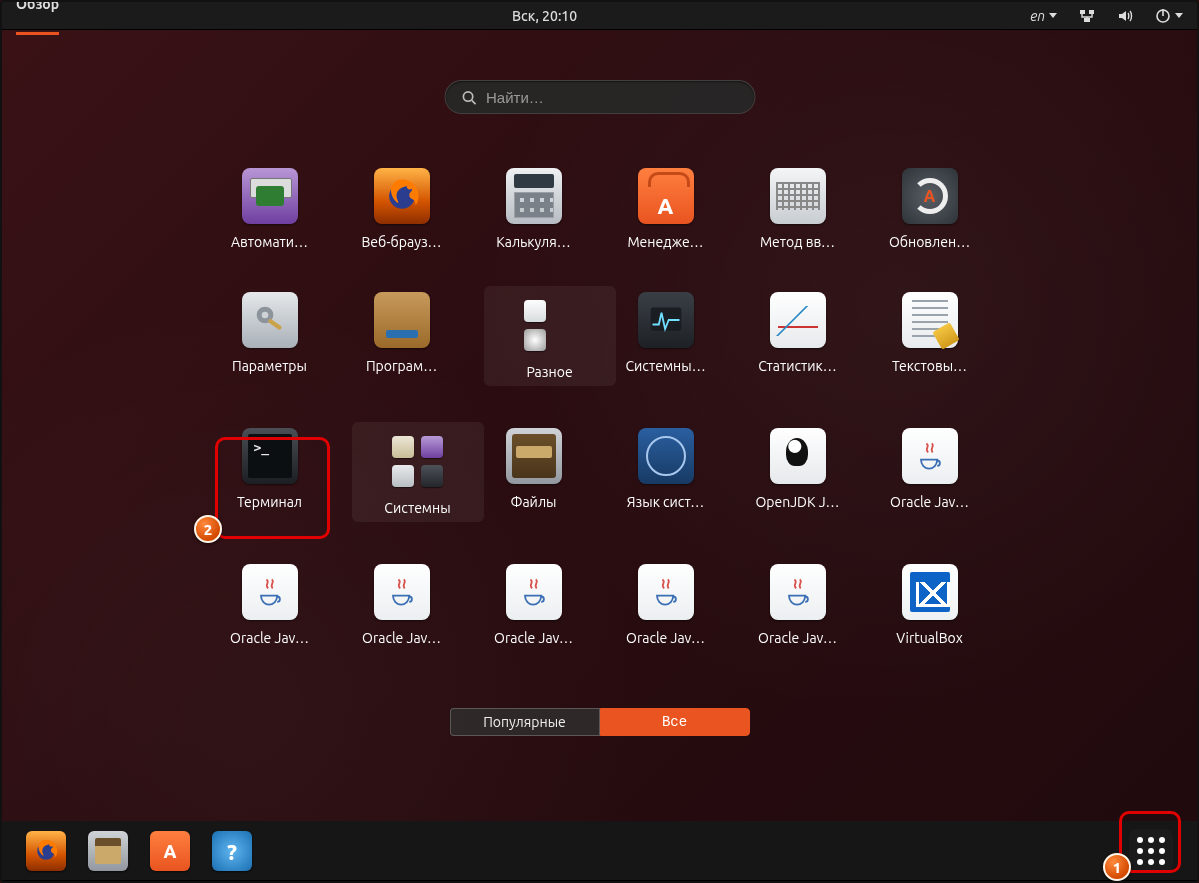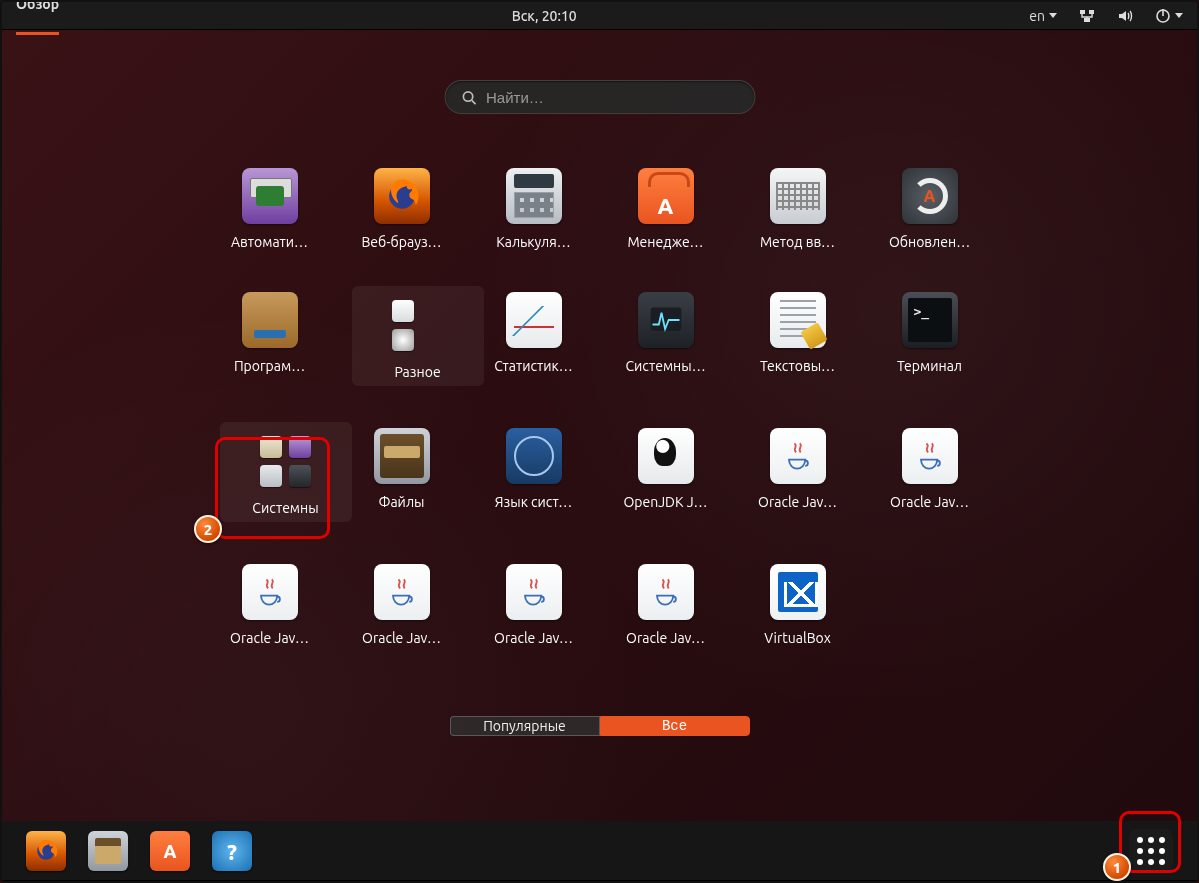--- a/index.html
+++ b/index.html
@@ -20,21 +20,21 @@
 
   
   .topbar {
     position: absolute; left:0; right:0; top:0; height:28px;
     background: #1b1b1b; color:#ddd; font-size:14px;
     display:flex; align-items:center; padding:0 14px;
     border-bottom:1px solid #000;
   }
   .topbar .left { flex:0 0 auto; font-weight:600; padding-bottom:20px; border-bottom:3px solid #e95420; }
   .topbar .center { flex:1 1 auto; text-align:center; font-weight:500; }
-  .topbar .right { flex:0 0 auto; display:flex; align-items:flex-end; gap:22px; }
+  .topbar .right { flex:0 0 auto; display:flex; align-items:flex-end; gap:22px;font-style:italic; }
   .topbar .lang { display:flex; align-items:center; gap:4px; }
   .tri { width:0;height:0;border-left:4px solid transparent;border-right:4px solid transparent;border-top:5px solid #ddd; }
   .topbar svg { fill:#ddd; }
 
   
   .search-wrap { position:absolute; top:78px; left:50%; transform:translateX(-50%); width:311px; }
   .search {
     width:100%; height:34px; border-radius:18px;
     background: rgba(40,40,40,0.9);
     border:1px solid rgba(255,255,255,0.12);
@@ -139,21 +139,21 @@
     position:absolute; width:28px;height:28px;border-radius:50%;
     background:radial-gradient(circle at 35% 30%, #ff8a3d, #d44a00 70%);
     border:2px solid #fff5e8; box-shadow:0 1px 3px rgba(0,0,0,.6);
     color:#fff; display:flex;align-items:center;justify-content:center;
     font-weight:800; font-size:15px;
   }
 
   
   .pills { position:absolute; bottom:145px; left:50%; transform:translateX(-50%); display:flex; }
   .pill {
-    width:150px; height:20px; display:flex; align-items:center; justify-content:center;
+    width:150px; height:28px; display:flex; align-items:center; justify-content:center;
     font-size:14px; color:#eee; border:1px solid rgba(255,255,255,0.22);
   }
   .pill.first{ border-radius:4px 0 0 4px; background:rgba(50,50,50,0.75); }
   .pill.last { border-radius:0 4px 4px 0; background:#e95420; border-color:#e95420; color:#fff;font-family:Liberation Mono, monospace; }
 
   
   .dock {
     position:absolute; left:0; right:0; bottom:0; height:60px;
     background:#161616; box-shadow:0 -1px 0 #000 inset;
     display:flex; align-items:center; padding:0 24px; gap:22px;
@@ -243,44 +243,54 @@
   <div class="app">
       <div class="icon-box ic-keyboard"></div>
       <div class="label">Метод вв…</div>
     </div>
   <div class="app">
       <div class="icon-box ic-update"></div>
       <div class="label">Обновлен…</div>
     </div>
 
   <div class="app">
+      <div class="icon-box ic-settings">
+        <svg viewBox="0 0 48 48">
+          <circle cx="18" cy="18" r="10" fill="#8d949b"></circle>
+          <circle cx="18" cy="18" r="4" fill="#cfd3d7"></circle>
+          <rect x="24" y="22" width="18" height="5" rx="2" fill="#caa24a" transform="rotate(35 24 22)"></rect>
+        </svg>
+      </div>
+      <div class="label">Параметры</div>
+    </div>
+  <div class="app">
       <div class="icon-box ic-software"></div>
       <div class="label">Програм…</div>
     </div>
   <div class="app folder">
       <div class="mini-grid">
         <div class="mini m1"></div>
         <div class="mini" style="visibility:hidden"></div>
         <div class="mini m2"></div>
         <div class="mini" style="visibility:hidden"></div>
       </div>
       <div class="label">Разное</div>
     </div>
   <div class="app">
+      <div class="icon-box ic-sysmon">
+        <svg viewBox="0 0 40 40">
+          <rect x="3" y="6" width="34" height="26" rx="3" fill="#1a1d21"></rect>
+          <polyline points="5,25 12,25 15,12 19,30 23,20 27,20 35,20" stroke="#6fe0ff" stroke-width="2" fill="none"></polyline>
+        </svg>
+      </div>
+      <div class="label">Системны…</div>
+    </div>
+  <div class="app">
       <div class="icon-box ic-stats"></div>
       <div class="label">Статистик…</div>
-    </div>
-  <div class="app">
-      <div class="icon-box ic-sysmon">
-        <svg viewBox="0 0 40 40">
-          <rect x="3" y="6" width="34" height="26" rx="3" fill="#1a1d21"></rect>
-          <polyline points="5,25 12,25 15,12 19,30 23,20 27,20 35,20" stroke="#6fe0ff" stroke-width="2" fill="none"></polyline>
-        </svg>
-      </div>
-      <div class="label">Системны…</div>
     </div>
   <div class="app">
       <div class="icon-box ic-text"></div>
       <div class="label">Текстовы…</div>
     </div>
 
   <div class="app">
       <div class="icon-box ic-terminal"></div>
       <div class="label">Терминал</div>
     </div>

